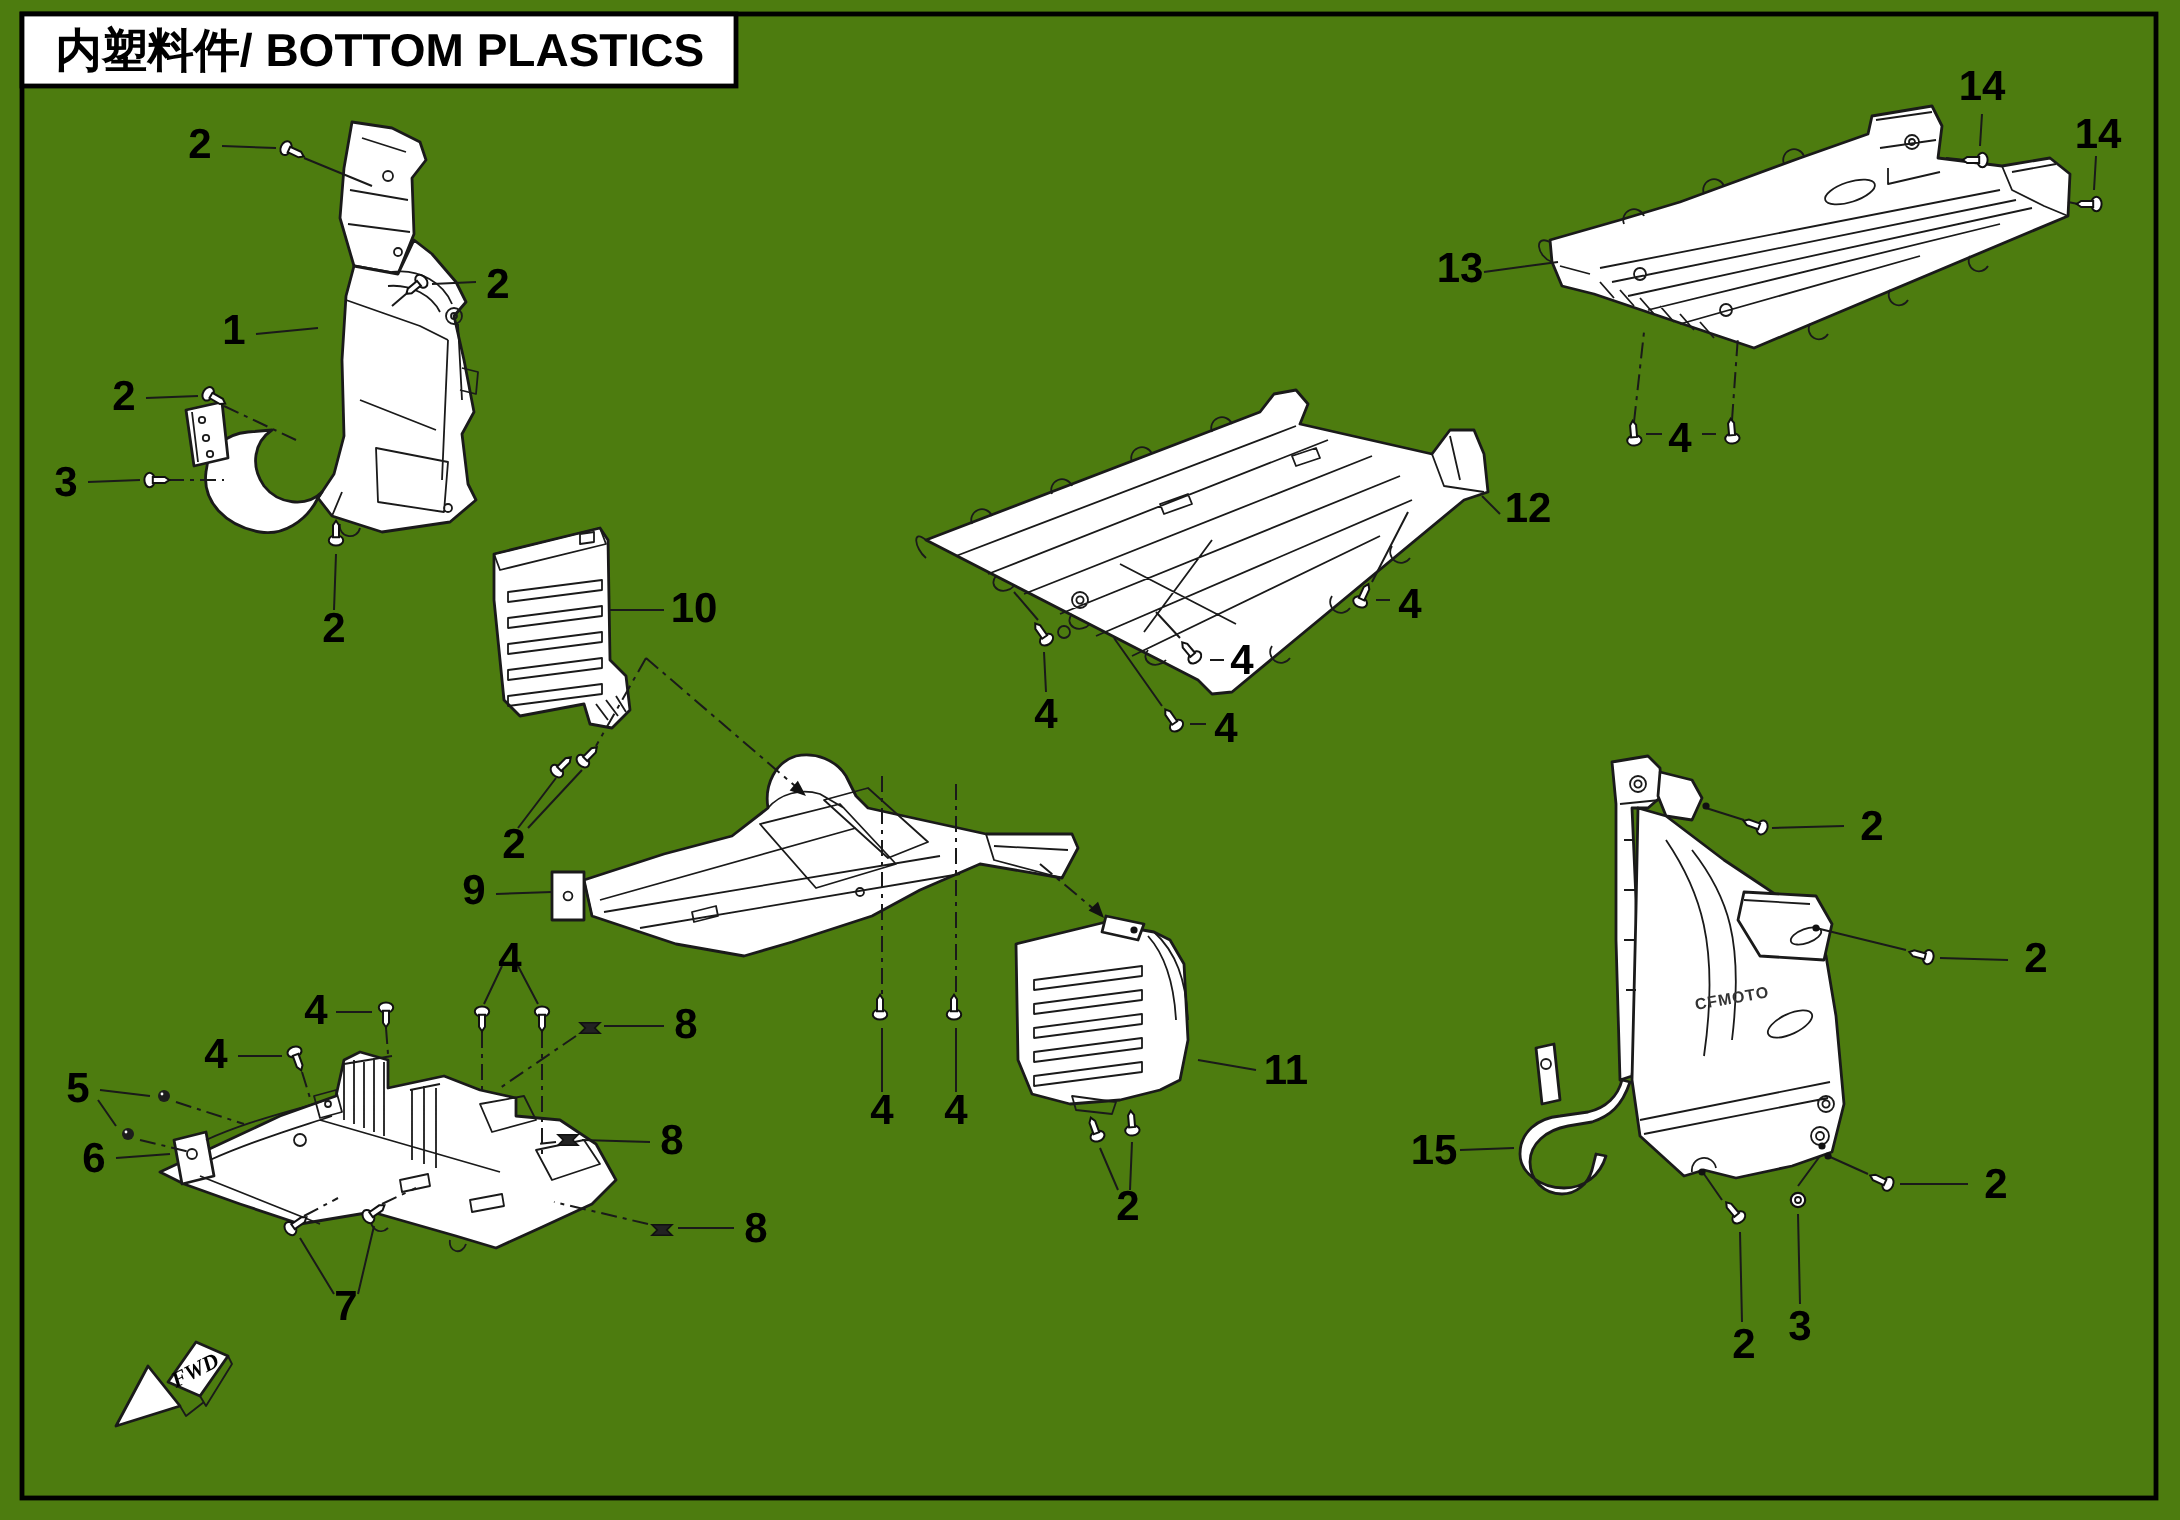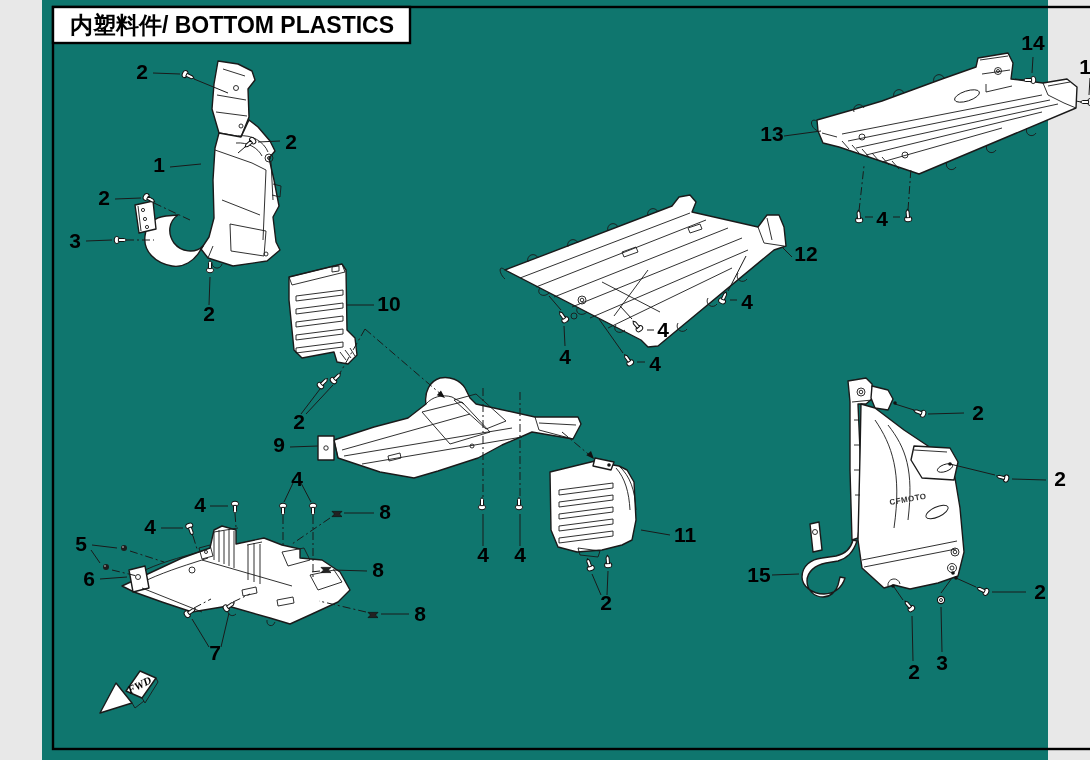--- a/index.html
+++ b/index.html
@@ -1,16 +1,16 @@
 <!DOCTYPE html>
 <html><head>
 <meta charset="utf-8">
 <style>
   html,body{margin:0;padding:0;background:#e8e8e8;}
-  .page{width:1006px;height:760px;background:#0f766e;position:relative;margin:0 auto;
+  .page{width:1090px;height:760px;background:#4d7c0f;position:relative;margin:0 auto;
         font-family:"Liberation Sans",sans-serif;}
   svg{display:block;}
   .frame{fill:none;stroke:#000;stroke-width:2.4;}
   .titlebox{fill:#fff;stroke:#000;stroke-width:2.4;}
   .title-text{font:bold 23px "Liberation Sans",sans-serif;fill:#000;text-anchor:middle;}
   .outline{fill:#fff;stroke:#1a1a1a;stroke-width:1.4;stroke-linejoin:round;}
   .det{fill:none;stroke:#1a1a1a;stroke-width:0.9;stroke-linejoin:round;}
   .ld{fill:none;stroke:#1a1a1a;stroke-width:1;}
   .dd{fill:none;stroke:#1a1a1a;stroke-width:1;stroke-dasharray:8 3 2 3;}
   .dots{fill:none;stroke:#111;stroke-width:3.6;stroke-linecap:round;}

